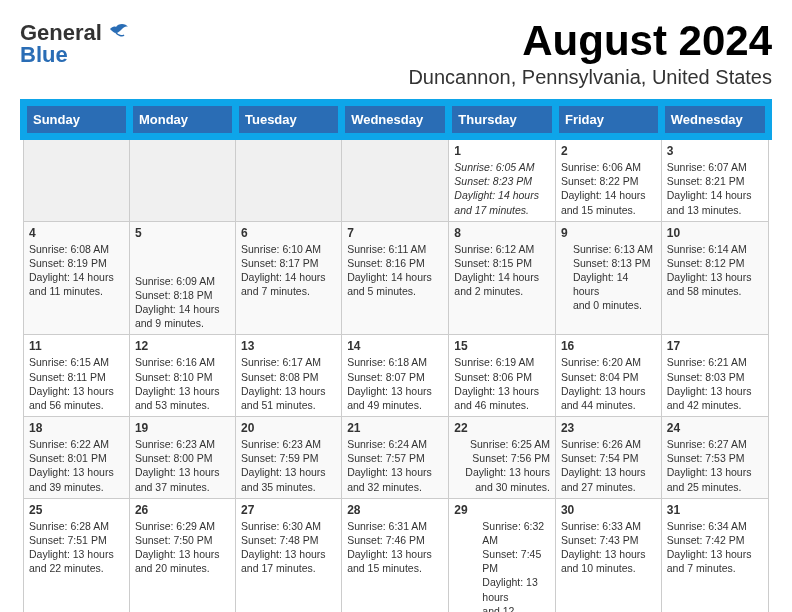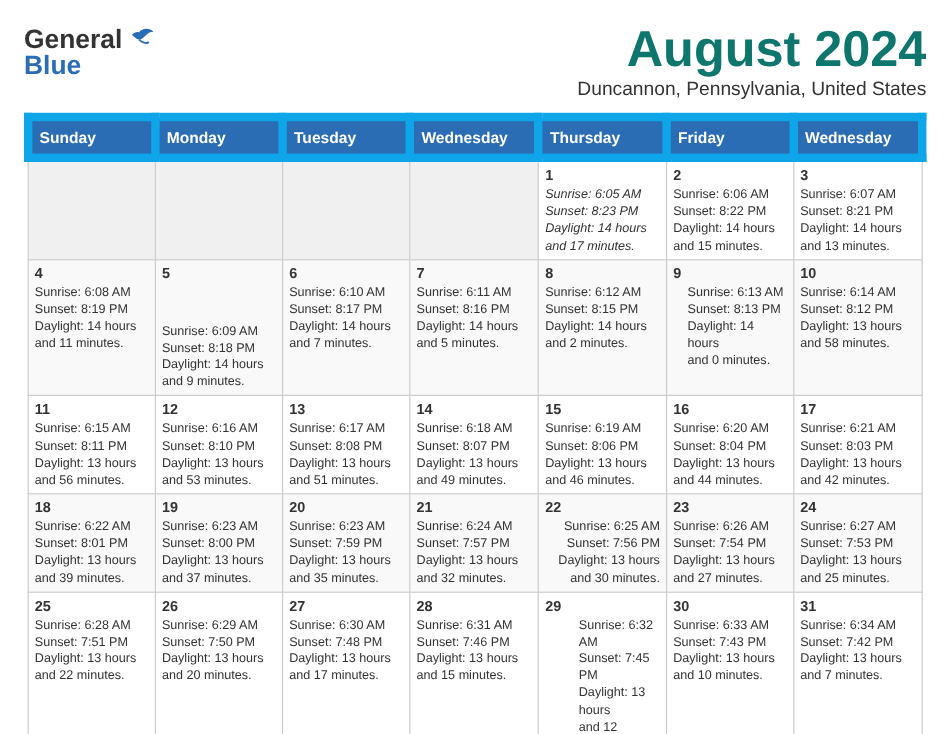--- a/index.html
+++ b/index.html
@@ -25,25 +25,25 @@
       display: flex;
       align-items: center;
       gap: 4px;
     }
     .title-area {
       text-align: right;
     }
     .month-title {
       font-size: 42px;
       font-weight: bold;
-      color: #0f766e;
+      color: #000000;
       line-height: 1;
     }
     .location {
-      font-size: 16px;
+      font-size: 20px;
       color: #333;
       margin-top: 4px;
     }
     .calendar {
       width: 100%;
       border-collapse: collapse;
       font-size: 11px;
     }
     .calendar th {
       background-color: #2a6db5;

